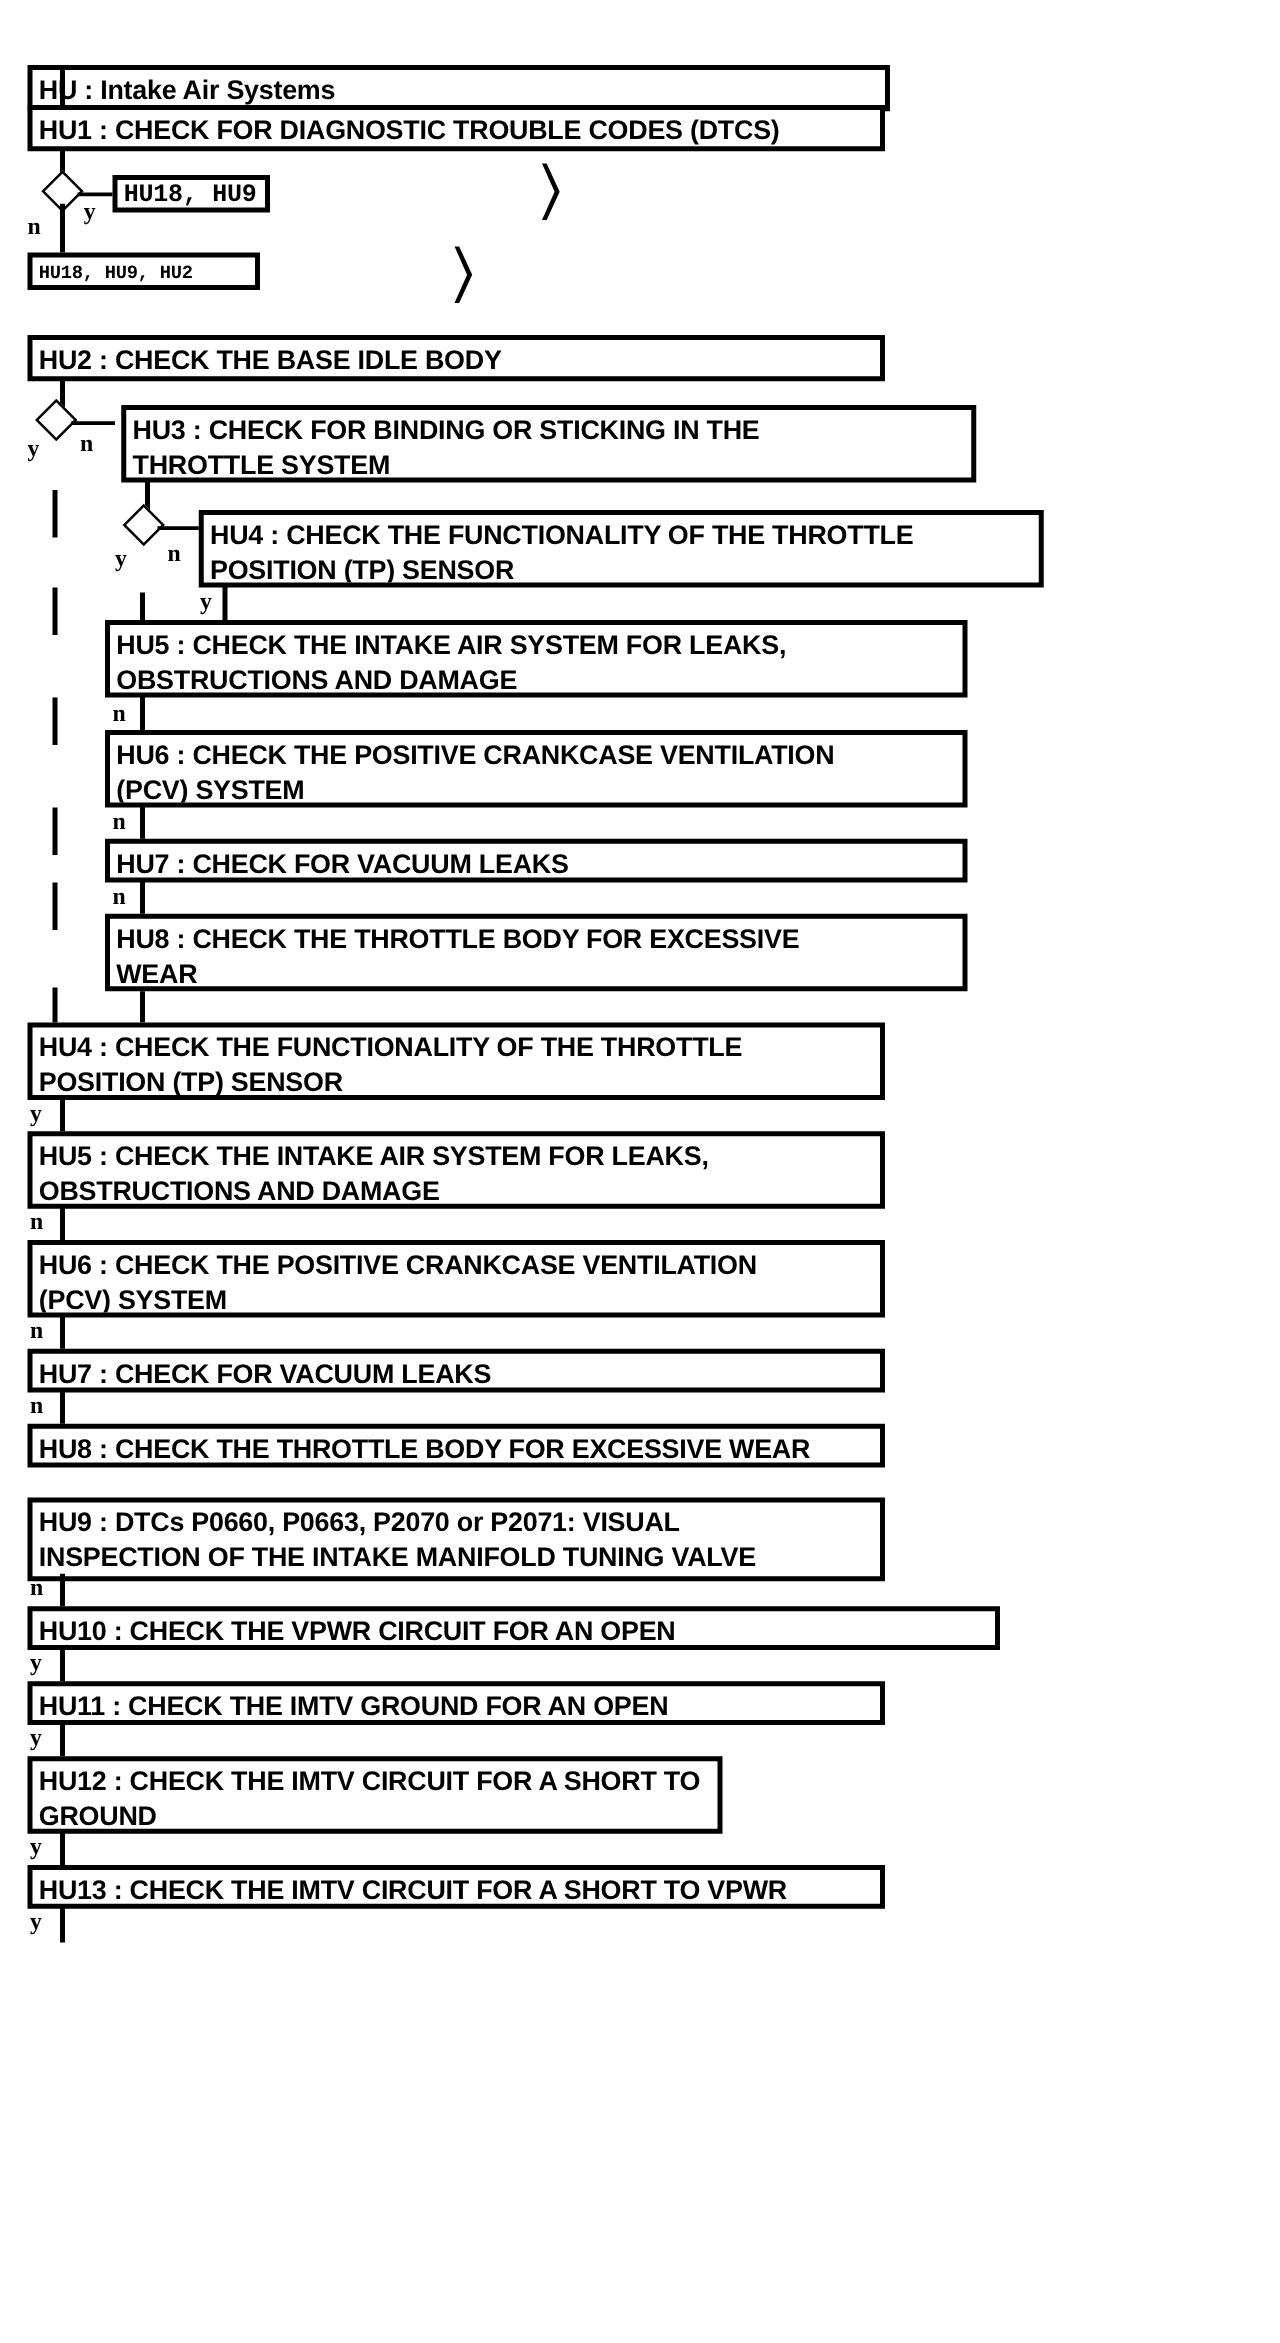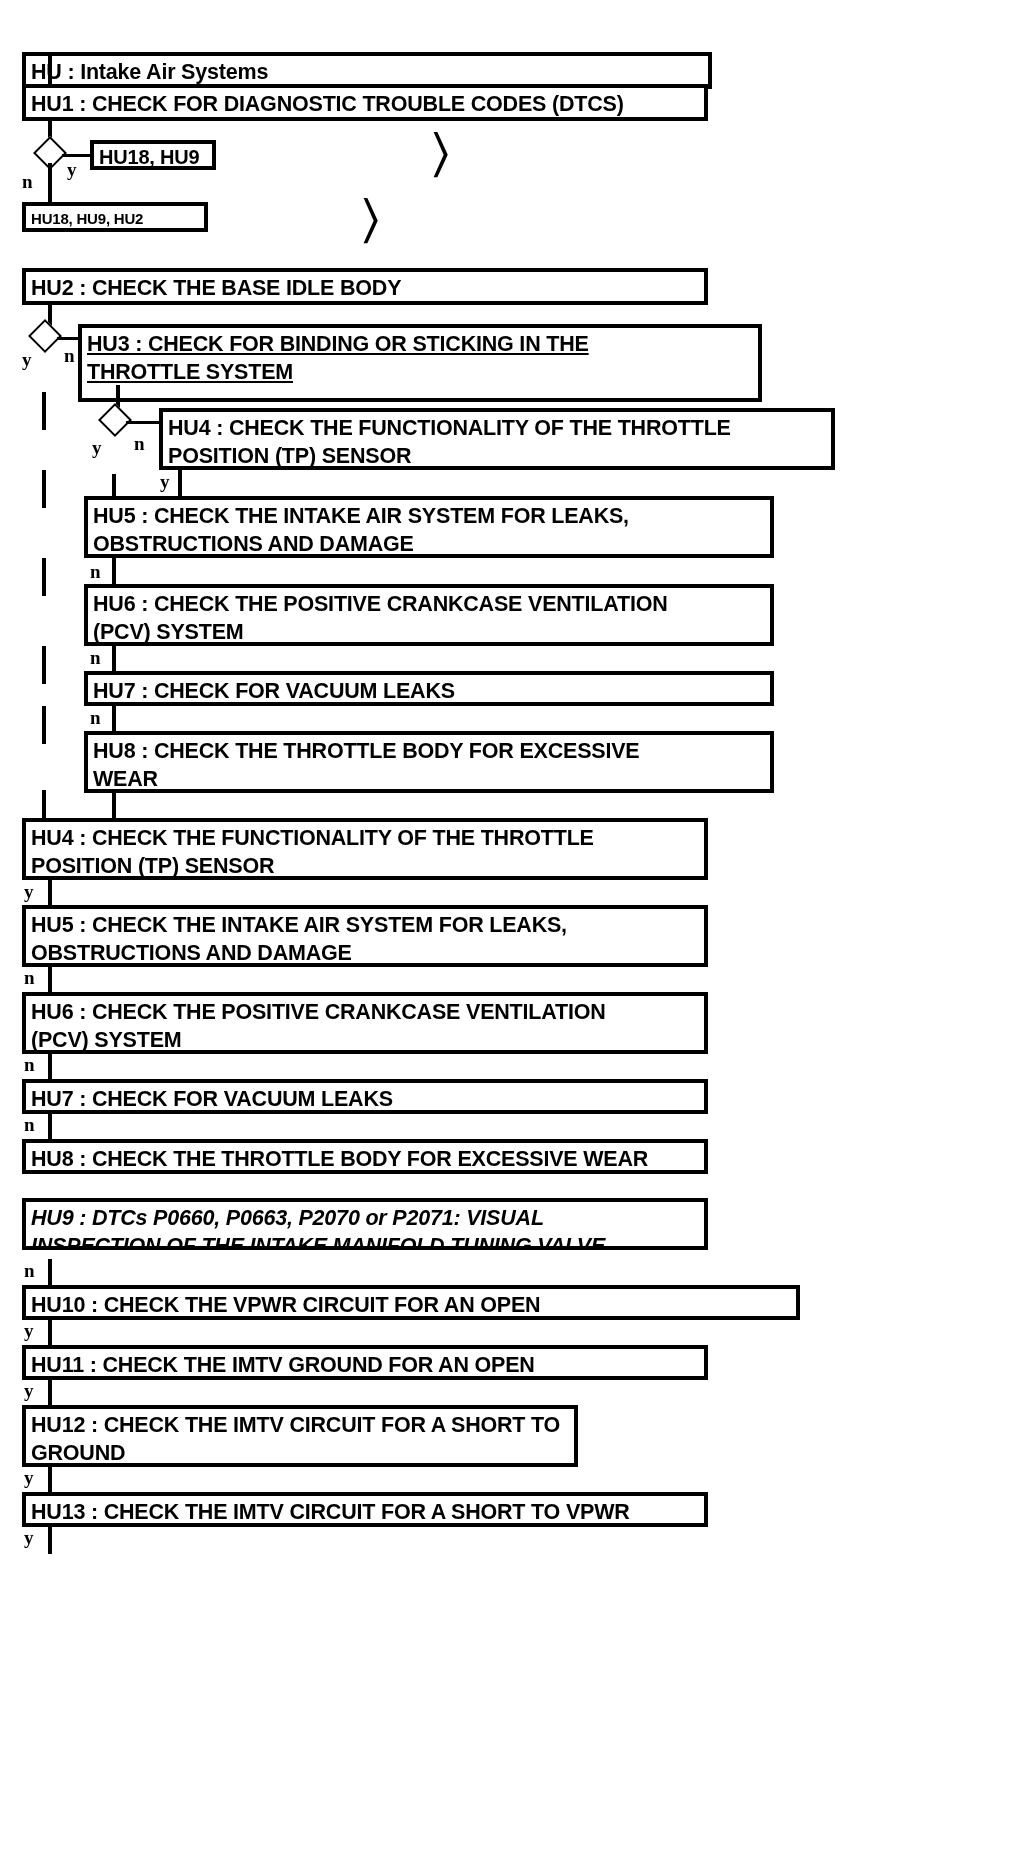--- a/index.html
+++ b/index.html
@@ -25,20 +25,21 @@
     font-size: 21.5px;
     line-height: 28px;
     letter-spacing: -0.2px;
     padding: 2px 0 2px 5px;
     white-space: pre-line;
     overflow: hidden;
   }
   .node.small {
     font-size: 21px;
     border-width: 4px;
+    font-family: Liberation Mono, monospace;
   }
   .vline {
     position: absolute;
     background: #000000;
     width: 4px;
   }
   .hline {
     position: absolute;
     background: #000000;
     height: 3px;
@@ -98,21 +99,21 @@
 
   <div class="node" style="left:22px; top:268px; width:686px; height:37px;">HU2 : CHECK THE BASE IDLE BODY</div>
 
   <div class="vline" style="left:48px; top:304px; height:22px;"></div>
   <div class="diamond" style="left:33px; top:324px;"></div>
   <div class="lbl" style="left:22px; top:350px;">y</div>
   <div class="lbl" style="left:64px; top:346px;">n</div>
 
   <div class="hline" style="left:57px; top:337px; width:35px;"></div>
 
-  <div class="node" style="left:78px; top:324px; width:684px; height:78px;text-decoration:underline;">HU3 : CHECK FOR BINDING OR STICKING IN THE
+  <div class="node" style="left:97px; top:324px; width:684px; height:62px;">HU3 : CHECK FOR BINDING OR STICKING IN THE
 THROTTLE SYSTEM</div>
 
   <div class="vline" style="left:42px; top:392px; height:38px;"></div>
   <div class="vline" style="left:42px; top:470px; height:38px;"></div>
   <div class="vline" style="left:42px; top:558px; height:38px;"></div>
   <div class="vline" style="left:42px; top:646px; height:38px;"></div>
   <div class="vline" style="left:42px; top:706px; height:38px;"></div>
   <div class="vline" style="left:42px; top:790px; height:36px;"></div>
 
   <div class="vline" style="left:116px; top:385px; height:24px;"></div>
@@ -172,21 +173,21 @@
   <div class="vline" style="left:48px; top:1053px; height:28px;"></div>
   <div class="lbl" style="left:24px; top:1055px;">n</div>
 
   <div class="node" style="left:22px; top:1079px; width:686px; height:35px;">HU7 : CHECK FOR VACUUM LEAKS</div>
 
   <div class="vline" style="left:48px; top:1113px; height:28px;"></div>
   <div class="lbl" style="left:24px; top:1115px;">n</div>
 
   <div class="node" style="left:22px; top:1139px; width:686px; height:35px;">HU8 : CHECK THE THROTTLE BODY FOR EXCESSIVE WEAR</div>
 
-  <div class="node" style="left:22px; top:1198px; width:686px; height:52px;font-style:italic;">HU9 : DTCs P0660, P0663, P2070 or P2071: VISUAL
+  <div class="node" style="left:22px; top:1198px; width:686px; height:67px;">HU9 : DTCs P0660, P0663, P2070 or P2071: VISUAL
 INSPECTION OF THE INTAKE MANIFOLD TUNING VALVE</div>
 
   <div class="vline" style="left:48px; top:1259px; height:28px;"></div>
   <div class="lbl" style="left:24px; top:1261px;">n</div>
 
   <div class="node" style="left:22px; top:1285px; width:778px; height:35px;">HU10 : CHECK THE VPWR CIRCUIT FOR AN OPEN</div>
 
   <div class="vline" style="left:48px; top:1319px; height:28px;"></div>
   <div class="lbl" style="left:24px; top:1321px;">y</div>
 

